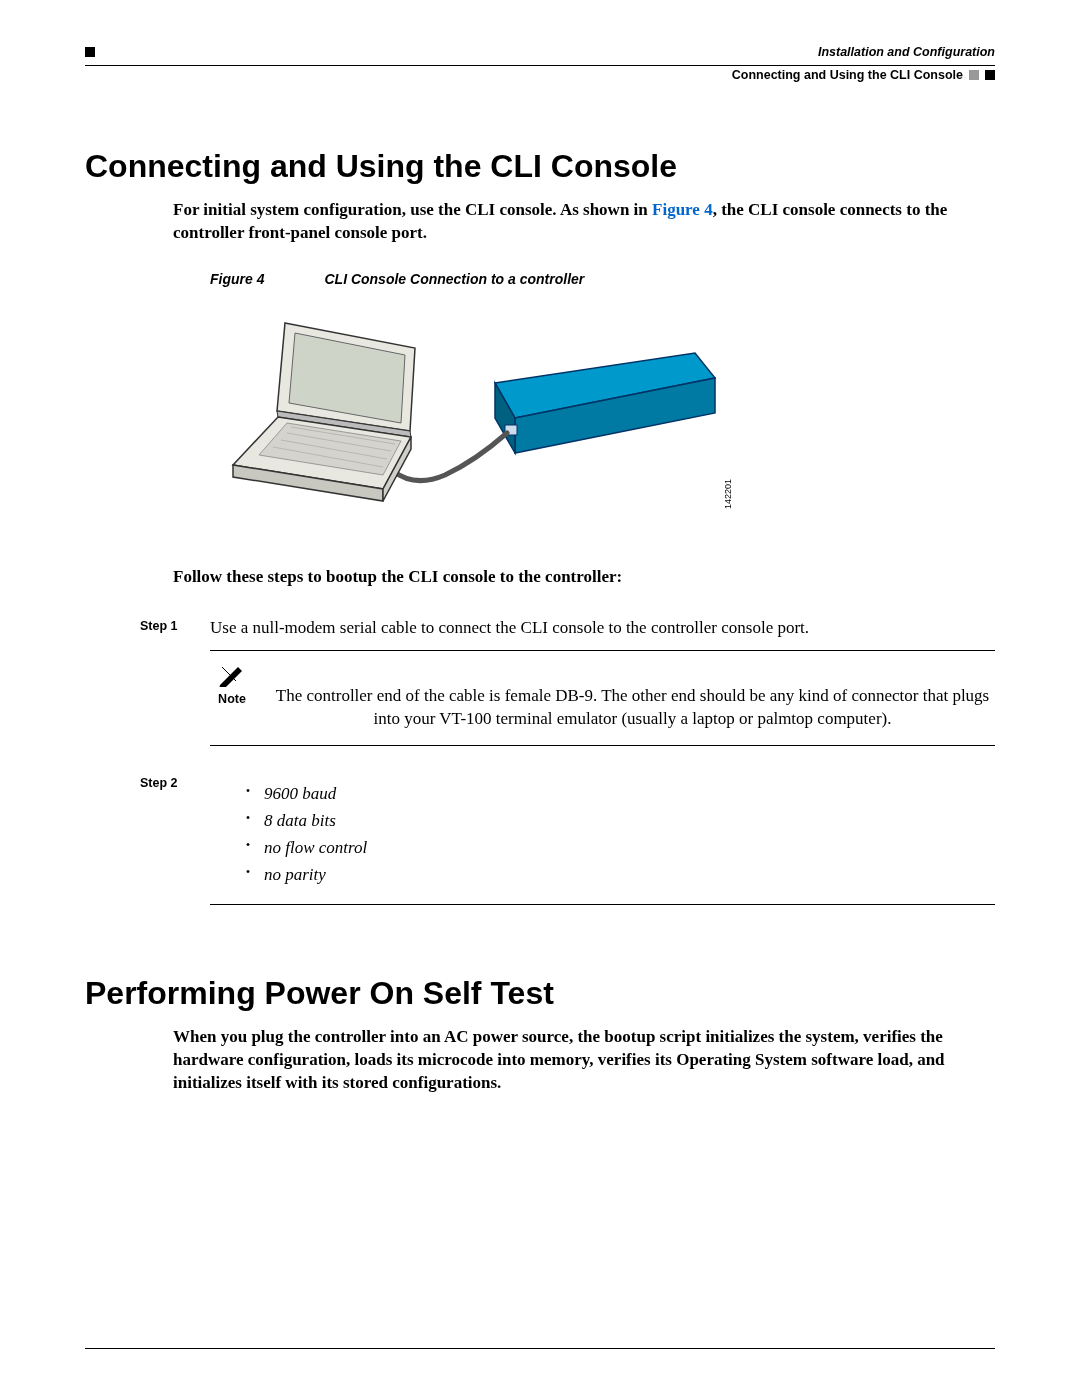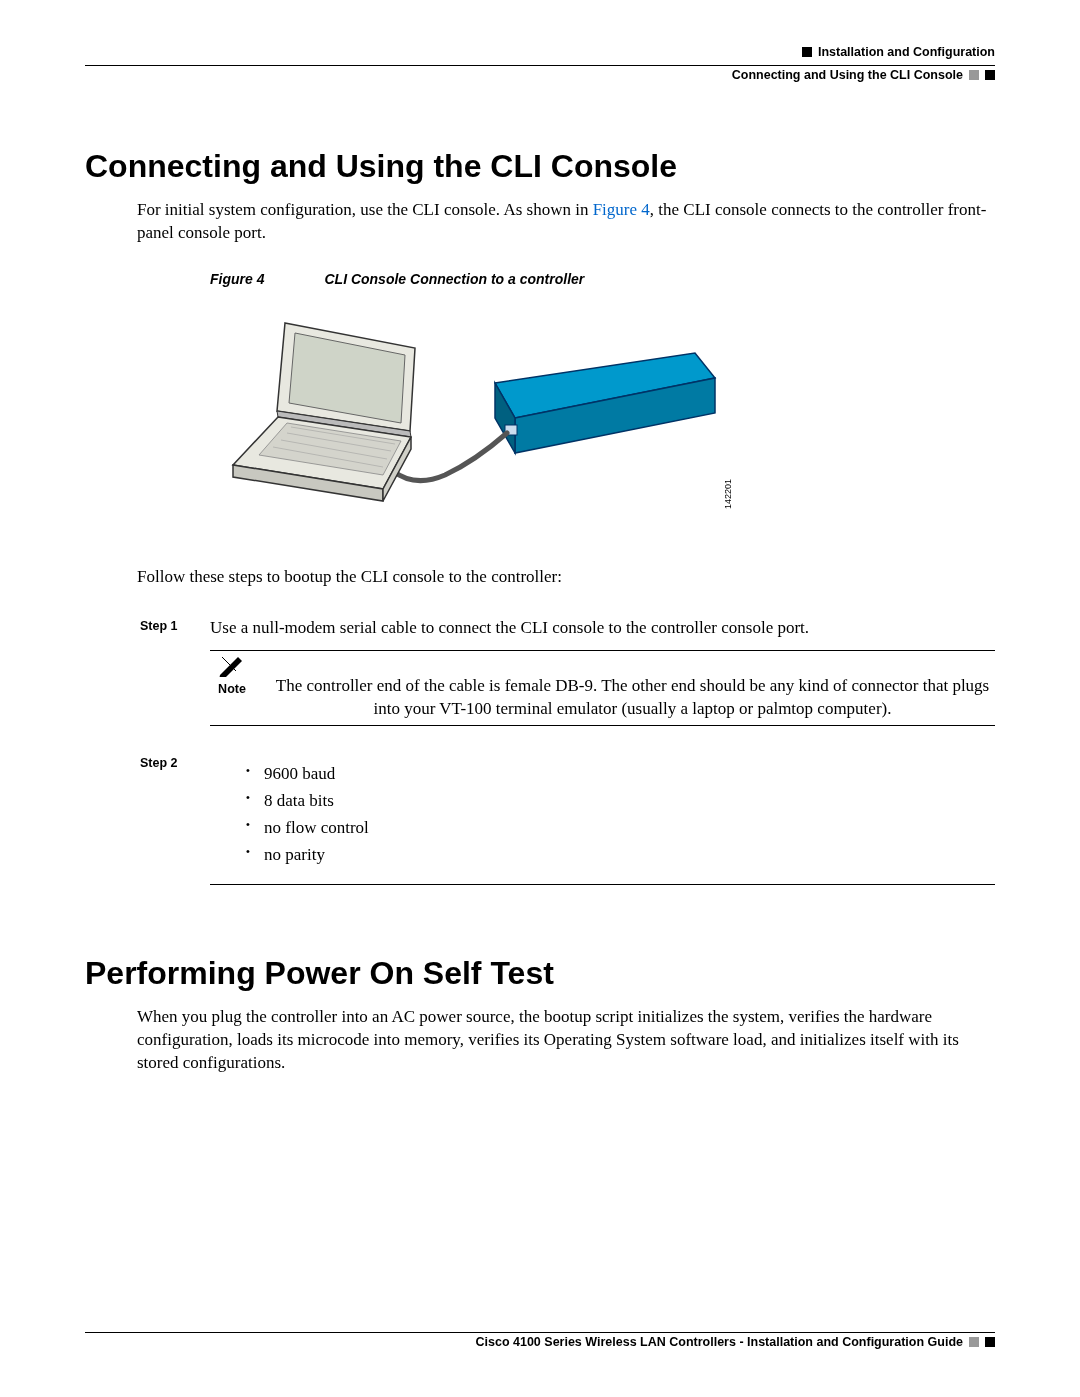--- a/index.html
+++ b/index.html
@@ -7,46 +7,46 @@
     width: 1080px;
     height: 1397px;
     background: #fff;
     font-family: "Times New Roman", Times, serif;
     font-size: 17px;
     color: #000;
     position: relative;
     padding: 45px 85px 80px 85px;
   }
   .header-bar { display: flex; align-items: center; gap: 6px; margin-bottom: 6px; }
-  .header-bar.left { justify-content: flex-end; }
+  .header-bar.left { justify-content: space-between; font-style: italic; }
   .header-bar.right { justify-content: flex-end; margin-top: 2px; }
   .sq-dark { width: 10px; height: 10px; background: #000; display: inline-block; }
   .sq-light { width: 10px; height: 10px; background: #999; display: inline-block; }
   .hdr-text { font-family: Arial, Helvetica, sans-serif; font-size: 12.5px; font-weight: bold; }
   .hdr-line { border: none; border-top: 1.4px solid #000; width: 100%; margin: 0; }
   .main { padding-top: 60px; }
   .h1 { font-family: Arial, Helvetica, sans-serif; font-size: 32px; font-weight: bold; margin-bottom: 14px; }
-  .body-indent { margin-left: 52px; }
+  .body-indent { margin-left: 88px; font-weight: bold; }
   .para { line-height: 1.35; margin-bottom: 4px; }
   .figref { color: #0066cc; }
   .fig-caption { font-family: Arial, Helvetica, sans-serif; font-style: italic; font-size: 14px; font-weight: bold; margin-top: 26px; margin-left: 55px; display: flex; gap: 60px; }
   .fig-wrap { margin: 16px 0 6px 130px; }
   .fig-svg { width: 520px; height: 230px; }
   .fig-id { position: absolute; font-family: Arial; font-size: 9px; transform: rotate(-90deg); }
   .follow { margin-top: 28px; }
   .step-row { display: flex; align-items: flex-start; margin-top: 28px; margin-left: 55px; }
   .step-label { font-family: Arial, Helvetica, sans-serif; font-size: 12.5px; font-weight: bold; width: 70px; flex-shrink: 0; padding-top: 2px; }
   .step-body { flex: 1; line-height: 1.35; }
-  .note-block { margin-top: 10px; border-top: 1.3px solid #000; border-bottom: 1.3px solid #000; padding: 4px 0; display: flex; gap: 16px; }
+  .note-block { margin-top: 10px; border-top: 1.3px solid #000; border-bottom: 1.3px solid #000; padding: 14px 0; display: flex; gap: 16px; }
   .note-icon-col { display: flex; flex-direction: column; align-items: center; gap: 4px; width: 44px; flex-shrink: 0; }
   .note-icon { width: 28px; height: 22px; }
   .note-label { font-family: Arial, Helvetica, sans-serif; font-size: 12.5px; font-weight: bold; }
   .note-text { flex: 1; line-height: 1.35; padding-top: 20px; text-align: center; }
   .bullets { margin: 6px 0 0 32px; list-style: none; }
-  .bullets li { line-height: 1.6; position: relative; padding-left: 22px; }
+  .bullets li { line-height: 1.6; position: relative; padding-left: 22px; font-style: italic; }
   .bullets li::before { content: "•"; position: absolute; left: 4px; font-family: Arial; font-size: 11px; top: 2px; }
   .sec-rule { border: none; border-top: 1.4px solid #000; margin: 6px 0 0 125px; }
   .h2-section { margin-top: 70px; }
   .footer { position: absolute; bottom: 48px; left: 85px; right: 85px; }
   .foot-line { border: none; border-top: 1.4px solid #000; margin: 0; }
   .foot-top { display: flex; justify-content: flex-end; align-items: center; gap: 6px; margin-top: 2px; }
   .foot-title { font-family: Arial, Helvetica, sans-serif; font-size: 12.5px; font-weight: bold; }
   .foot-bottom { display: flex; justify-content: space-between; align-items: center; margin-top: 2px; }
   .foot-doc { font-family: Arial, Helvetica, sans-serif; font-size: 12.5px; font-weight: bold; display: flex; align-items: center; gap: 6px; }
   .page-badge { background: #000; color: #fff; font-family: Arial; font-weight: bold; font-size: 14px; padding: 3px 10px; min-width: 46px; text-align: center; }
@@ -158,18 +158,13 @@
     <h1 class="h1">Performing Power On Self Test</h1>
     <div class="body-indent">
       <p class="para">When you plug the controller into an AC power source, the bootup script initializes the system, verifies the hardware configuration, loads its microcode into memory, verifies its Operating System software load, and initializes itself with its stored configurations.</p>
     </div>
   </div>
 
 </div>
 
 <div class="footer">
   <hr class="foot-line">
-  <div class="foot-top">
-    <span class="foot-title">Cisco 4100 Series Wireless LAN Controllers - Installation and Configuration Guide</span>
-    <span class="sq-light"></span>
-    <span class="sq-dark"></span>
-  </div>
 </div>
 
 </body></html>

